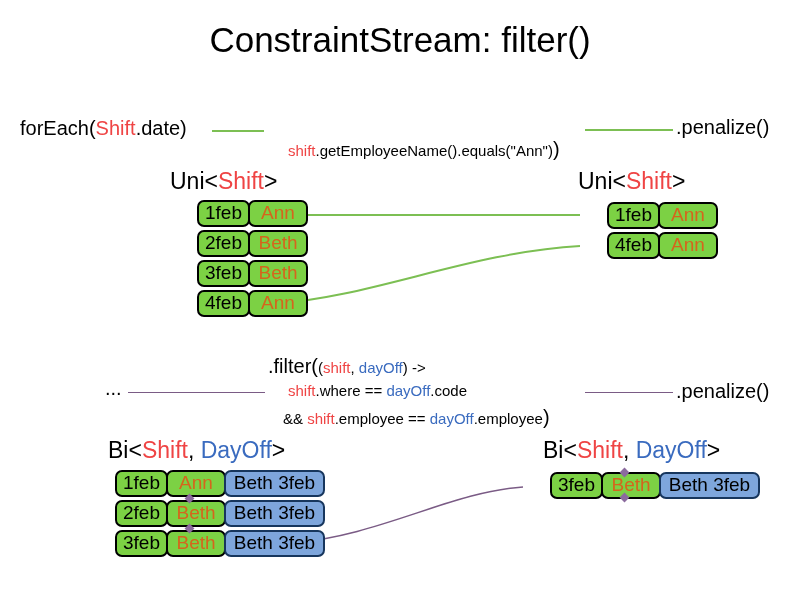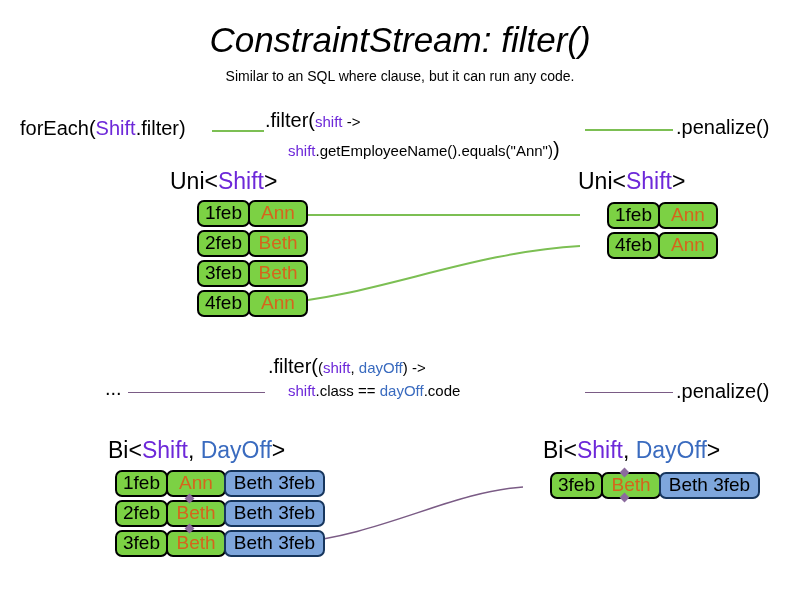--- a/index.html
+++ b/index.html
@@ -5,21 +5,21 @@
   html,body { margin:0; padding:0; background:#fff; }
   #slide {
     position:relative; width:800px; height:600px; background:#ffffff;
     font-family:"Liberation Sans", sans-serif; color:#000; overflow:hidden;
   }
   .abs { position:absolute; white-space:nowrap; }
   .title { width:800px; text-align:center; font-size:35px; letter-spacing:0; }
   .subtitle { width:800px; text-align:center; font-size:14px; }
   .code-lg { font-size:20px; }
   .code-sm { font-size:15px; }
-  .tok-green { color:#6d28d9; }
+  .tok-green { color:#ef4444; }
   .tok-blue  { color:#3a6bbf; }
   .hline { position:absolute; height:0; border-top:2px solid #7cbf53; }
   .hline-purple { position:absolute; height:0; border-top:1.5px solid #7a5b85; }
   .label19 { font-size:23px; }
   .trow { position:absolute; display:flex; z-index:2;padding-left:27px; }
   .cell {
     box-sizing:border-box; height:27px; border:2px solid #000; border-radius:7px;
     background:#7cd144; font-size:19px; line-height:22px; text-align:center;
     padding:0 2px;
   }
@@ -33,30 +33,26 @@
 <body>
 
 <div id="slide">
 
   <svg class="connectors" width="800" height="600">
     <path d="M272,215 L580,215" stroke="#7cbf53" stroke-width="2" fill="none"></path>
     <path d="M272,304 C370,298 470,252 580,246" stroke="#7cbf53" stroke-width="2" fill="none"></path>
     <path d="M292,543 C380,536 450,492 523,487" stroke="#7a5b85" stroke-width="1.5" fill="none"></path>
   </svg>
 
-  <div class="abs title" style="top:20px; left:0;font-style:italic;">ConstraintStream: filter()</div>
-  <div class="abs subtitle" style="top:68px; left:0;">Similar to an SQL where clause, but it can run any code.</div>
+  <div class="abs title" style="top:20px; left:0;">ConstraintStream: filter()</div>
 
   <div class="abs code-lg" style="left:20px; top:117px;">
-    <span>forEach(</span><span class="tok-green">Shift</span><span>.filter)</span>
+    <span>forEach(</span><span class="tok-green">Shift</span><span>.date)</span>
   </div>
   <div class="hline" style="left:212px; top:130px; width:52px;"></div>
-  <div class="abs" style="left:265px; top:109px;">
-    <span class="code-lg">.filter(</span><span class="code-sm tok-green">shift</span><span class="code-sm"> -&gt;</span>
-  </div>
   <div class="abs" style="left:288px; top:138px;">
     <span class="code-sm tok-green">shift</span><span class="code-sm">.getEmployeeName().equals("Ann")</span><span class="code-lg">)</span>
   </div>
   <div class="hline" style="left:585px; top:129px; width:88px;"></div>
   <div class="abs code-lg" style="left:676px; top:116px;">.penalize()</div>
 
   <div class="abs label19" style="left:170px; top:168px;">
     <span>Uni&lt;</span><span class="tok-green">Shift</span><span>&gt;</span>
   </div>
   <div class="abs label19" style="left:578px; top:168px;">
@@ -88,21 +84,24 @@
     <span class="cell date">4feb</span>
       <span class="cell name">Ann</span>
   </div>
 
   <div class="abs code-lg" style="left:105px; top:377px;">...</div>
   <div class="hline-purple" style="left:128px; top:392px; width:137px;"></div>
   <div class="abs" style="left:268px; top:355px;">
     <span class="code-lg">.filter(</span><span class="code-sm">(</span><span class="code-sm tok-green">shift</span><span class="code-sm">, </span><span class="code-sm tok-blue">dayOff</span><span class="code-sm">)</span><span class="code-sm"> -&gt;</span>
   </div>
   <div class="abs code-sm" style="left:288px; top:382px;">
-    <span class="tok-green">shift</span><span>.class == </span><span class="tok-blue">dayOff</span><span>.code</span>
+    <span class="tok-green">shift</span><span>.where == </span><span class="tok-blue">dayOff</span><span>.code</span>
+  </div>
+  <div class="abs code-sm" style="left:283px; top:406px;">
+    <span>&amp;&amp; </span><span class="tok-green">shift</span><span>.employee == </span><span class="tok-blue">dayOff</span><span>.employee</span><span class="code-lg">)</span>
   </div>
   <div class="hline-purple" style="left:585px; top:392px; width:88px;"></div>
   <div class="abs code-lg" style="left:676px; top:380px;">.penalize()</div>
 
   <div class="abs label19" style="left:108px; top:437px;">
     <span>Bi&lt;</span><span class="tok-green">Shift</span><span>, </span><span class="tok-blue">DayOff</span><span>&gt;</span>
   </div>
   <div class="abs label19" style="left:543px; top:437px;">
     <span>Bi&lt;</span><span class="tok-green">Shift</span><span>, </span><span class="tok-blue">DayOff</span><span>&gt;</span>
   </div>

